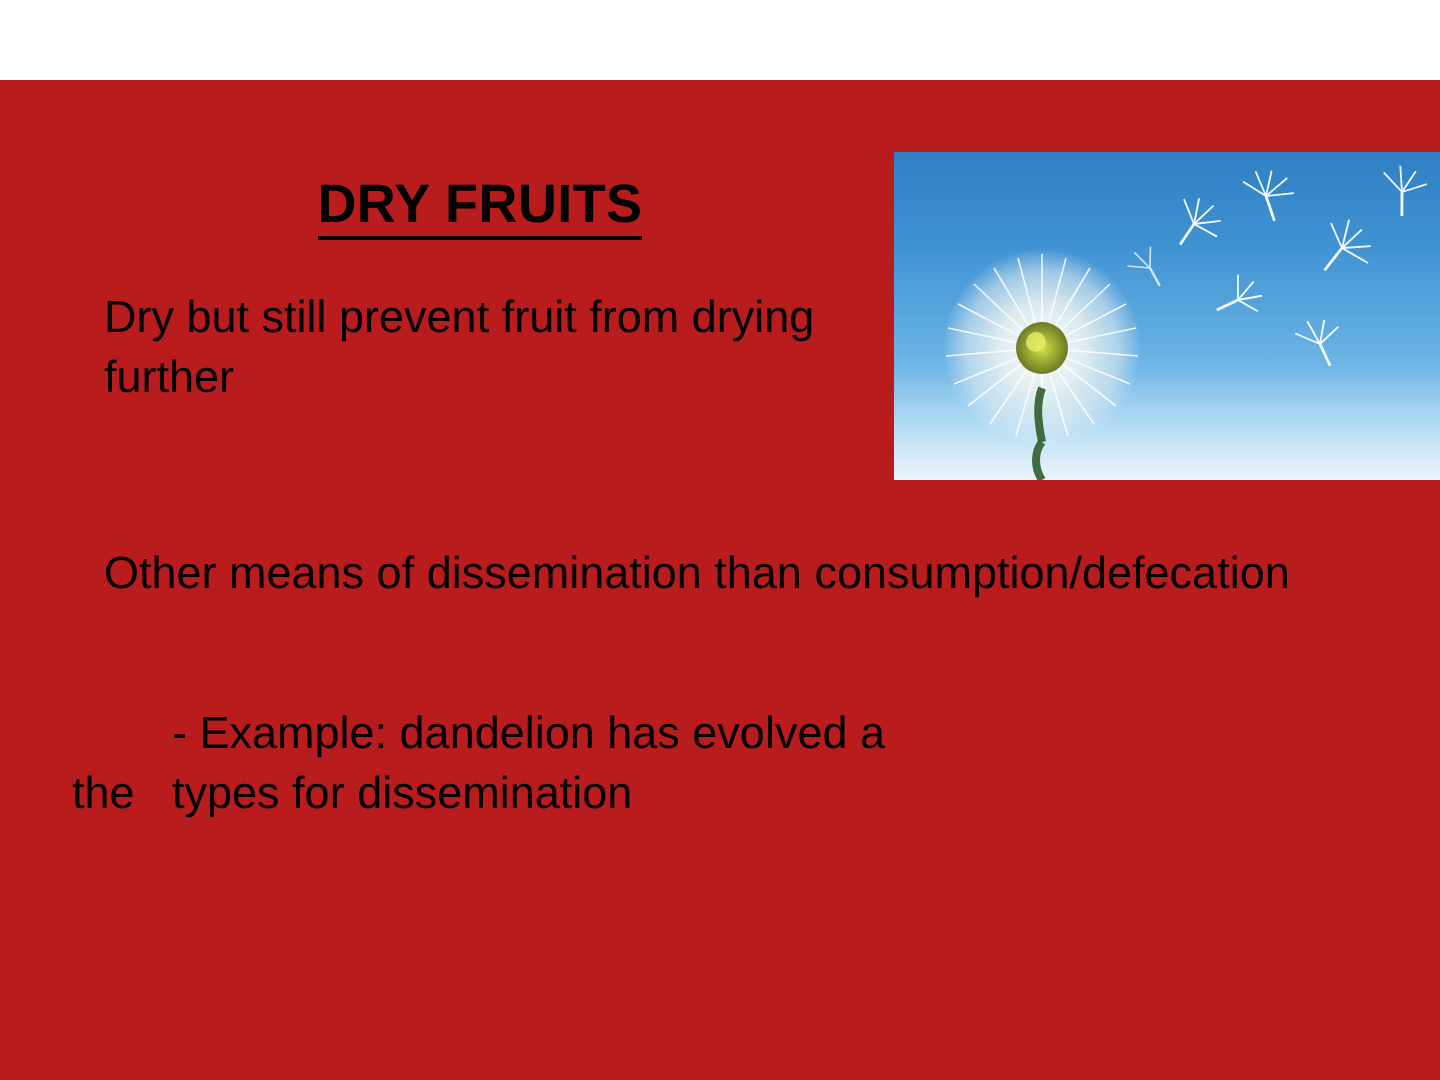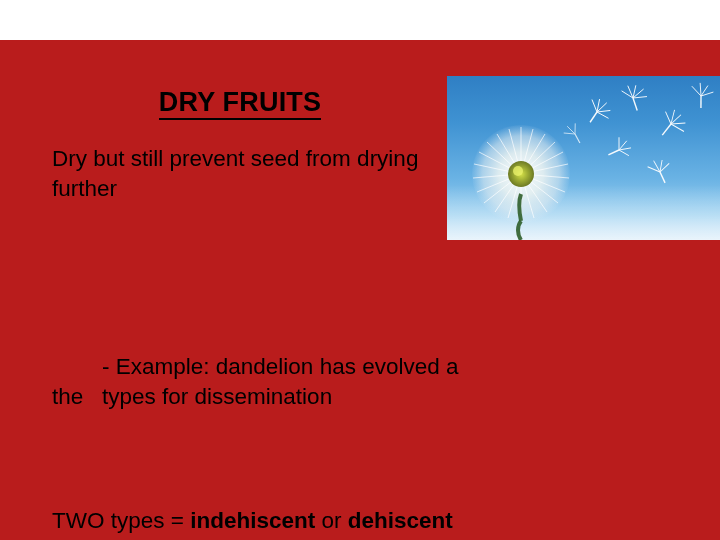--- a/index.html
+++ b/index.html
@@ -72,21 +72,21 @@
     left: 52px;
     top: 104px;
     width: 380px;
   }
   .para-other {
     left: 52px;
     top: 232px;
     width: 620px;
   }
   .para-example {
-    left: 52px;
+    left: 36px;
     top: 312px;
     width: 630px;
   }
   .ex-line {
     display: block;
     white-space: pre;
   }
   .para-two {
     left: 52px;
     top: 466px;
@@ -218,25 +218,23 @@
             <line x1="0" y1="0" x2="-8" y2="-8"></line>
               <line x1="0" y1="0" x2="-1" y2="-11"></line>
             <line x1="0" y1="0" x2="7" y2="-8"></line>
           </g>
           <line x1="0" y1="0" x2="-2" y2="10" stroke-width="1.2"></line>
         </g>
       </g>
     </svg>
   </div>
 
-  <div class="para para-lead">Dry but still prevent seed from drying further</div>
-
+  <div class="para para-lead">Dry but still prevent fruit from drying further</div>
+
+  <div class="para para-other">Other means of dissemination than consumption/defecation</div>
 
   <div class="para para-example">
     <span class="ex-line">        - Example: dandelion has evolved a</span>
     <span class="ex-line">the   types for dissemination</span>
   </div>
 
-  <div class="para para-two">
-    <span>TWO types = </span><b>indehiscent</b><span> or </span><b>dehiscent</b>
-  </div>
 
 </div>
 
 </body></html>

